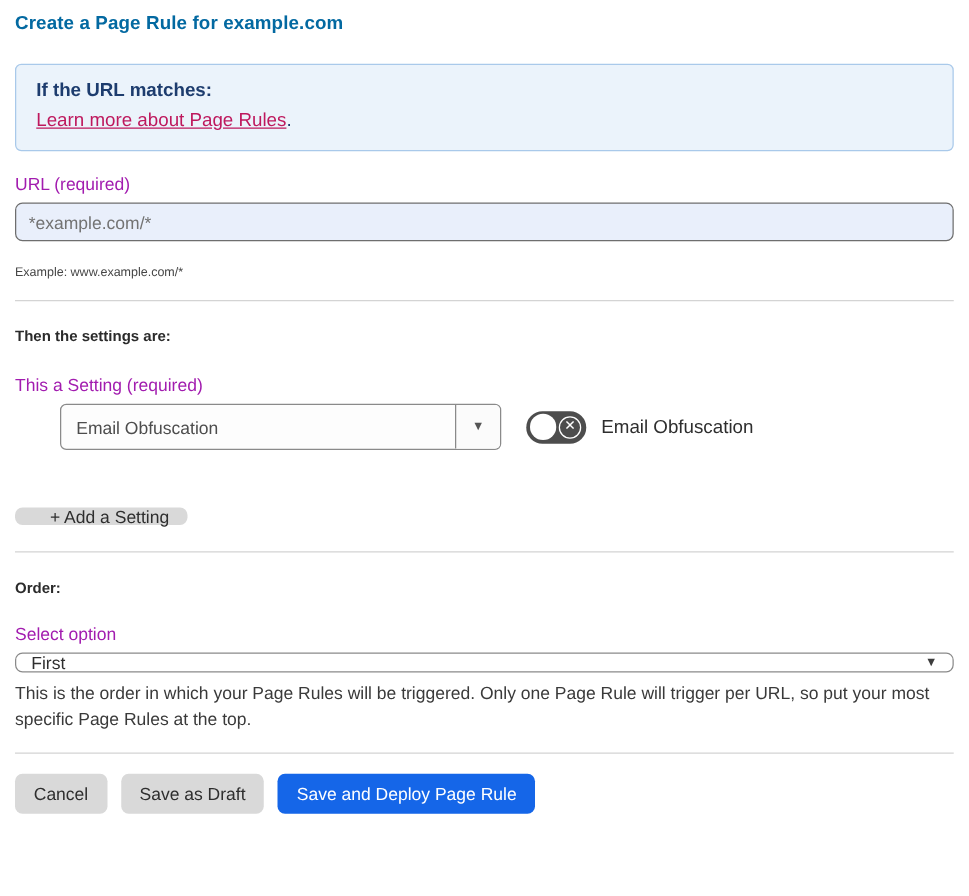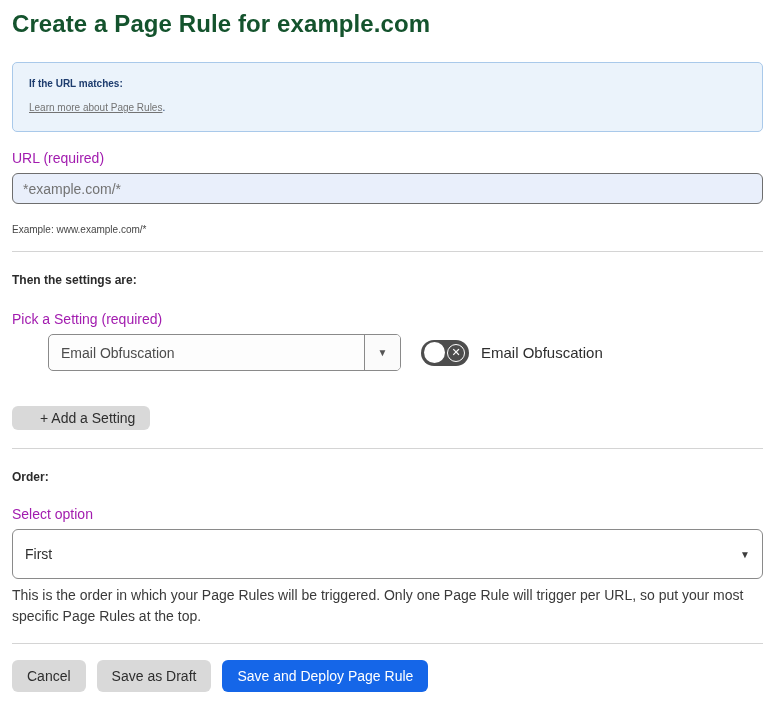--- a/index.html
+++ b/index.html
@@ -7,40 +7,40 @@
   body {
     font-family: "Liberation Sans", "DejaVu Sans", sans-serif;
     background: #ffffff;
     color: #2b2b2b;
     padding: 10px 12px 16px 12px;
     width: 775px;
     height: 717px;
     overflow: hidden;
   }
   .page-title {
-    font-size: 24px;
+    font-size: 15px;
     font-weight: 700;
-    color: #14532d;
+    color: #0369a1;
     letter-spacing: 0.1px;
     margin-bottom: 24px;
   }
   
   .info-box {
     background: #ebf3fb;
     border: 1px solid #a9c9ea;
     border-radius: 5px;
     padding: 9px 16px 11px 16px;
     color: #1d3c6e;
-    font-size: 10px;
+    font-size: 15px;
     line-height: 24px;
     margin-bottom: 18px;
   }
   .info-box .info-heading { font-weight: 700; }
   .info-box a.info-link {
-    color: #737373;
+    color: #be185d;
     text-decoration: underline;
     cursor: pointer;
   }
   
   .field-label {
     font-size: 14px;
     color: #a21caf;
     margin-bottom: 7px;
   }
   .helper-text {
@@ -158,28 +158,28 @@
     padding: 0 15px;
     border: none;
     border-radius: 6px;
     font-family: "Liberation Sans", "DejaVu Sans", sans-serif;
     font-size: 14px;
     cursor: pointer;
   }
   .btn-gray { background: #d9d9d9; color: #2e2e2e; }
   .btn-blue { background: #1566e8; color: #ffffff; }
   .add-setting-btn {
-    height: 24px;
-    margin-top: 35px;
+    height: 14px;
+    margin-top: 46px;
     padding-left: 28px;
   }
   
   .order-select {
     width: 100%;
-    height: 50px;
+    height: 16px;
     border: 1px solid #8a8a8a;
     border-radius: 6px;
     background: #ffffff;
     display: flex;
     align-items: center;
     justify-content: space-between;
     padding: 0 12px 0 12px;
     font-size: 14px;
     color: #2e2e2e;
     cursor: pointer;
@@ -212,21 +212,21 @@
 </div>
 
 <div class="field-label">URL (required)</div>
 <input class="url-input" type="text" value="*example.com/*" style="">
 <div class="helper-text">Example: www.example.com/*</div>
 
 <hr class="divider">
 
 <h2 class="section-heading">Then the settings are:</h2>
 
-<div class="field-label pick-label">Pick a Setting (required)</div>
+<div class="field-label pick-label">This a Setting (required)</div>
 
 <div class="setting-row">
   <div class="dropdown">
     <div class="dropdown-value">Email Obfuscation</div>
     <div class="dropdown-arrow-seg">
       <span>▼</span>
     </div>
   </div>
   <div class="toggle">
     <span class="knob"></span>

